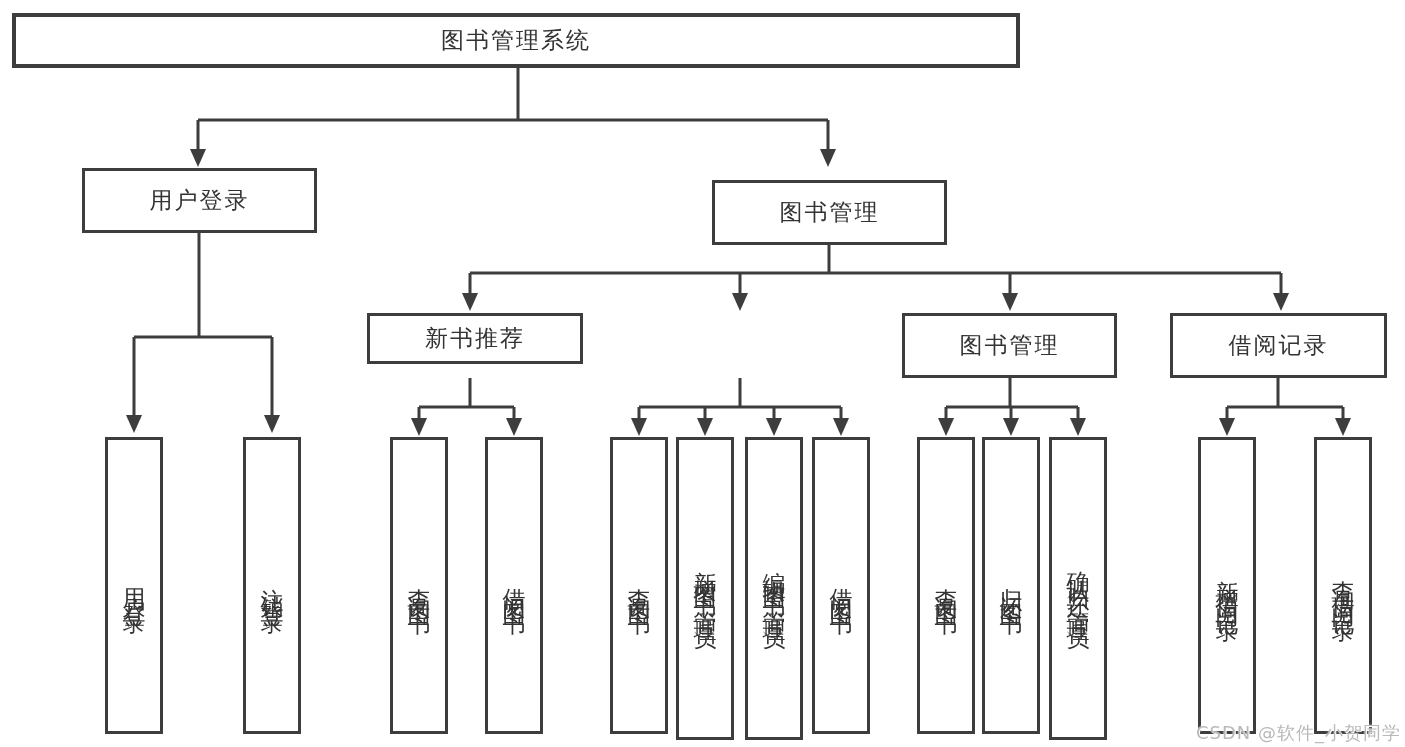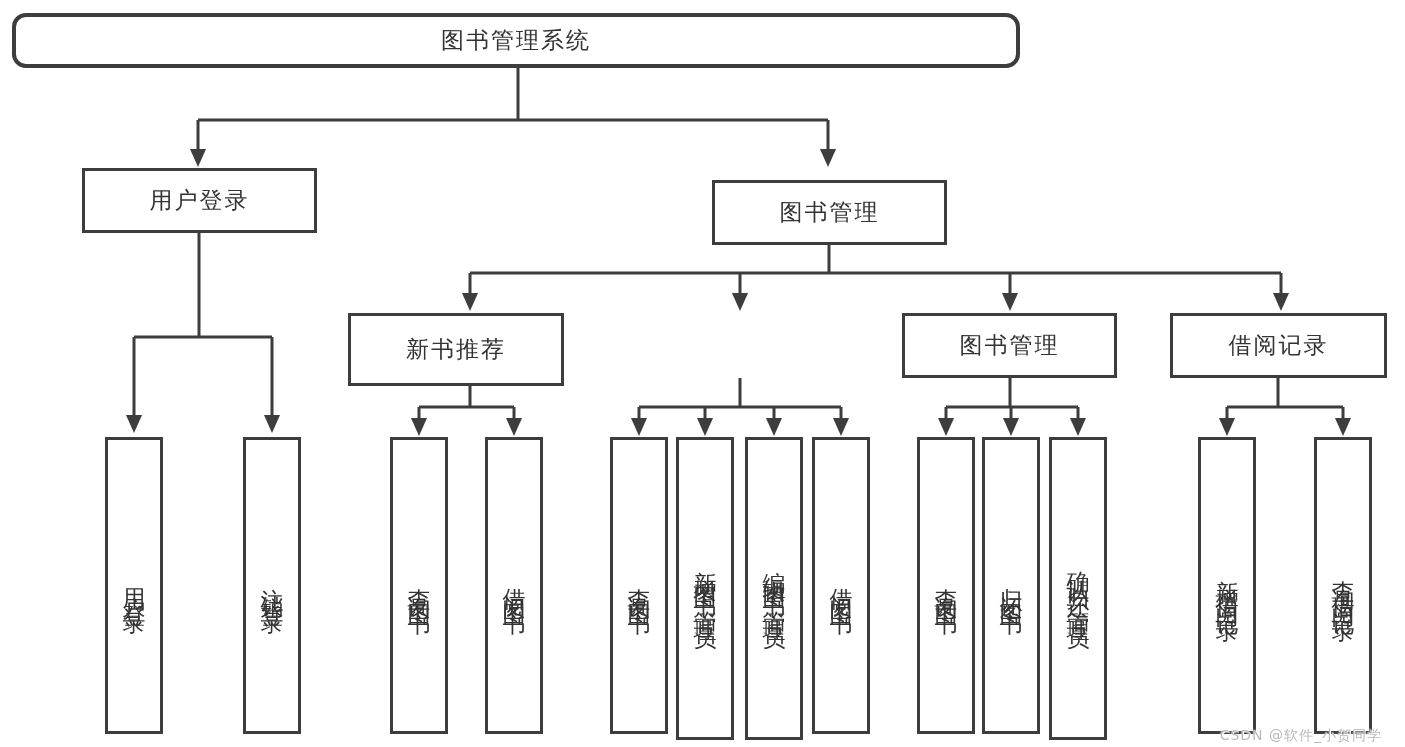--- a/index.html
+++ b/index.html
@@ -42,34 +42,34 @@
     display: flex;
     align-items: center;
     justify-content: center;
     text-align: center;
   }
   .node.h {
     font-size: 23px;
     letter-spacing: 2px;
     line-height: 1;
   }
-  .node.root { border-width: 4px; border-radius: 14px; }
+  .node.root { border-width: 4px; }
   .node.v {
     writing-mode: vertical-rl;
     text-orientation: mixed;
     font-size: 23px;
     letter-spacing: 8px;
     line-height: 1;
   }
 
   .watermark {
     position: absolute;
-    right: 23px;
+    right: 4px;
     bottom: 2px;
-    font-size: 14px;
+    font-size: 18px;
     color: var(--watermark);
     letter-spacing: 1px;
     text-shadow: 0 0 2px #ffffff, 1px 1px 0 #ffffff;
     white-space: nowrap;
   }
 </style>
 </head>
 <body>
 
 <div class="stage">
@@ -108,21 +108,21 @@
     <path d="M1278 378 V407 M1227 407 H1343 M1227 407 V419 M1343 407 V419"></path>
     <polygon points="1219,418 1235,418 1227,436"></polygon>
     <polygon points="1335,418 1351,418 1343,436"></polygon>
   </svg>
 
   <div class="node h root" style="left:12px; top:13px; width:1008px; height:55px;">图书管理系统</div>
 
   <div class="node h" style="left:82px; top:168px; width:235px; height:65px;">用户登录</div>
   <div class="node h" style="left:712px; top:180px; width:235px; height:65px;">图书管理</div>
 
-  <div class="node h" style="left:348px; top:313px; width:216px; height:73px;">新书推荐</div>
+  <div class="node h" style="left:367px; top:313px; width:216px; height:51px;">新书推荐</div>
   <div class="node h" style="left:902px; top:313px; width:215px; height:65px;">图书管理</div>
   <div class="node h" style="left:1170px; top:313px; width:217px; height:65px;">借阅记录</div>
 
   <div class="node v" style="left:105px; top:437px; width:58px; height:297px;">用户登录</div>
   <div class="node v" style="left:243px; top:437px; width:58px; height:297px;">注销登录</div>
 
   <div class="node v" style="left:390px; top:437px; width:58px; height:297px;">查询图书</div>
   <div class="node v" style="left:485px; top:437px; width:58px; height:297px;">借阅图书</div>
 
   <div class="node v" style="left:610px; top:437px; width:58px; height:297px;">查询图书</div>

